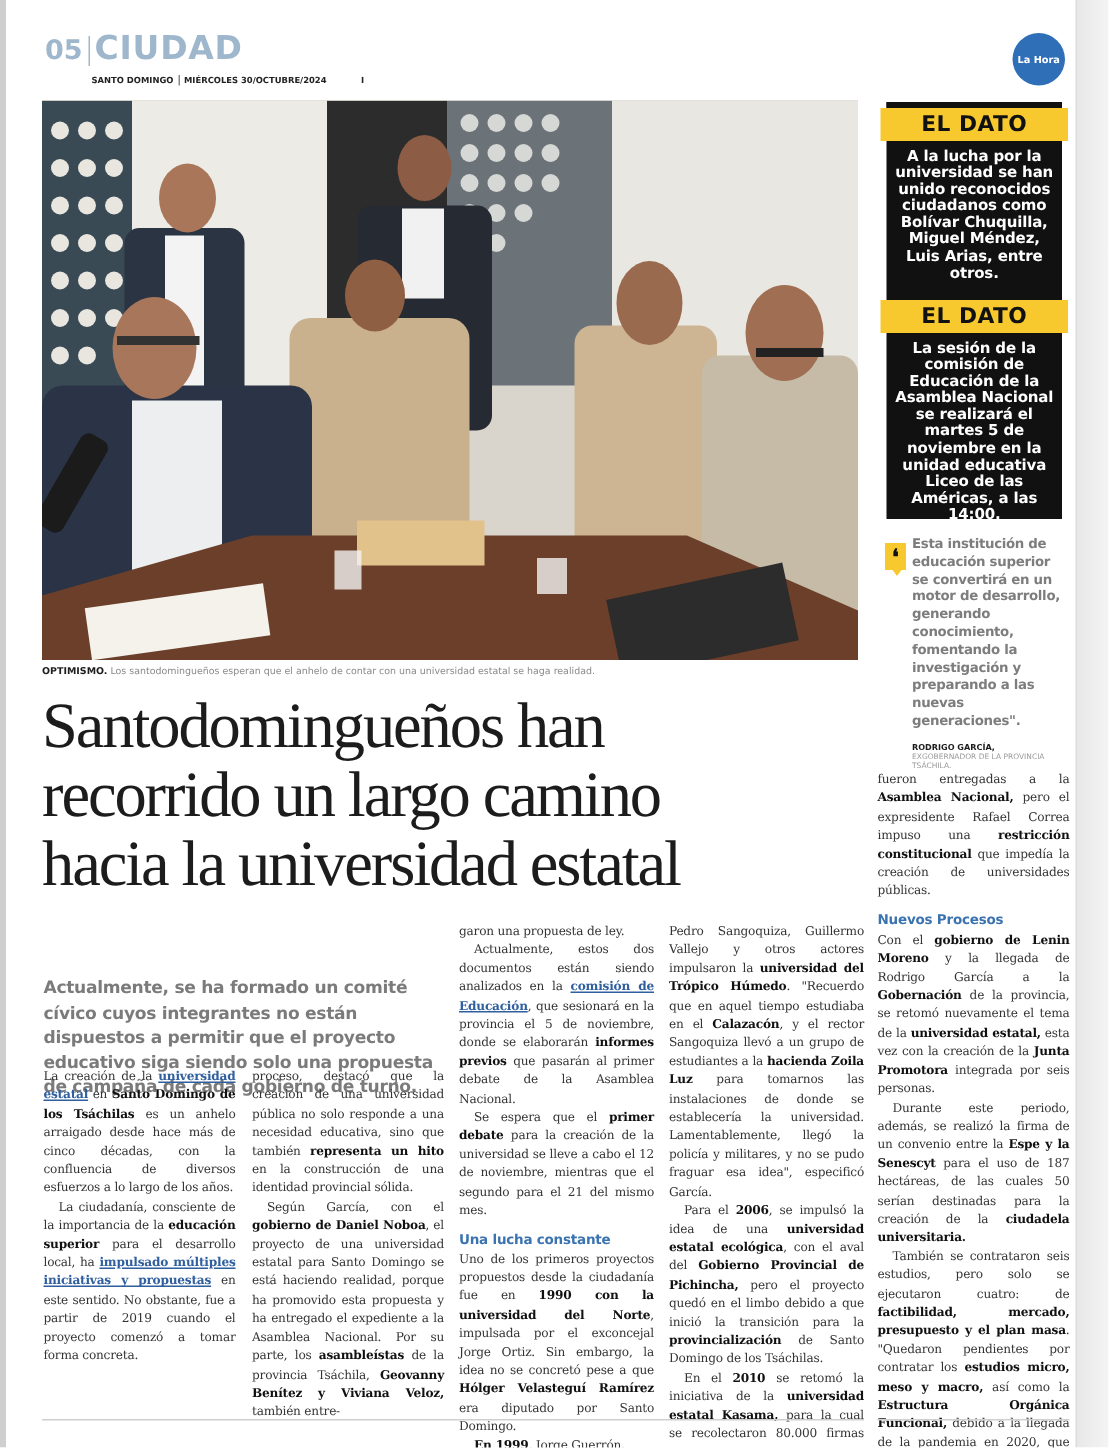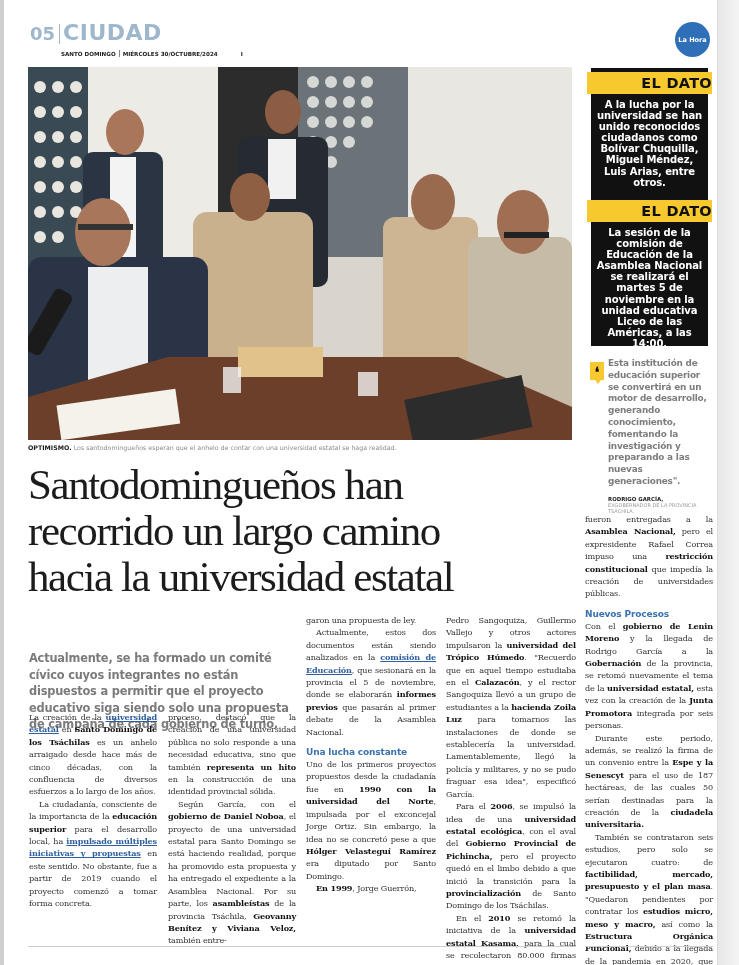--- a/index.html
+++ b/index.html
@@ -42,21 +42,21 @@
   .c2 { left: 168px; top: 711px; width: 128px; }
   .c3 { left: 306px; top: 614px; width: 130px; }
   .c4 { left: 446px; top: 614px; width: 130px; }
   .c5 { left: 585px; top: 513px; width: 128px; }
 
   .rule { position: absolute; height: 1px; background: #cfcfcf; }
 
   
   .dato { position: absolute; left: 591px; width: 117px; background: #111; color: #fff; }
   .dato .bar { height: 4px; background: #111; }
-  .dato .ttl { background: #f7c92e; color: #111; font-family: "DejaVu Sans", sans-serif; font-weight: bold; font-size: 14.5px; line-height: 22px; text-align: right; margin: 0 -4px; letter-spacing: 0.3px; }
+  .dato .ttl { background: #f7c92e; color: #111; font-family: "DejaVu Sans", sans-serif; font-weight: bold; font-size: 14.5px; line-height: 22px; text-align: center; margin: 0 -4px; letter-spacing: 0.3px; }
   .dato .txt { font-family: "DejaVu Sans", sans-serif; font-weight: bold; font-size: 10px; line-height: 11.1px; text-align: center; padding: 5px 4px 8px; letter-spacing: -0.1px; }
   .dato1 { top: 68px; height: 132px; }
   .dato2 { top: 200px; height: 146px; }
 
   
   .quote { position: absolute; left: 588px; top: 358px; width: 125px; }
   .quote .qicon { position: absolute; left: 2px; top: 4px; width: 14px; height: 18px; background: #f7c92e; font-family: "DejaVu Serif", serif; font-weight: bold; font-size: 14px; line-height: 20px; color: #111; text-align: center; }
   .quote .qicon::after { content: ""; position: absolute; left: 5px; bottom: -4px; border-left: 3px solid transparent; border-right: 3px solid transparent; border-top: 4px solid #f7c92e; }
   .quote .qtext { margin-left: 20px; font-family: "DejaVu Sans", sans-serif; font-weight: bold; font-size: 8.9px; line-height: 11.8px; color: #7d7d7d; letter-spacing: -0.2px; }
   .quote .qauthor { margin: 8px 0 0 20px; font-family: "DejaVu Sans", sans-serif; font-weight: bold; font-size: 5.4px; color: #1d1d1d; }
@@ -183,20 +183,21 @@
 </div>
 
 <div class="col c2">
   <p class="noind"><span>proceso, destacó que la creación de una universidad pública no solo responde a una necesidad educativa, sino que también </span><b>representa un hito</b><span> en la construcción de una identidad provincial sólida.</span></p>
   <p><span>Según García, con el </span><b>gobierno de Daniel Noboa</b><span>, el proyecto de una universidad estatal para Santo Domingo se está haciendo realidad, porque ha promovido esta propuesta y ha entregado el expediente a la Asamblea Nacional. Por su parte, los </span><b>asambleístas</b><span> de la provincia Tsáchila, </span><b>Geovanny Benítez y Viviana Veloz,</b><span> también entre-</span></p>
 </div>
 
 <div class="col c3">
   <p class="noind">garon una propuesta de ley.</p>
   <p><span>Actualmente, estos dos documentos están siendo analizados en la </span><a class="lnk-plain">comisión de Educación</a><span>, que sesionará en la provincia el 5 de noviembre, donde se elaborarán </span><b>informes previos</b><span> que pasarán al primer debate de la Asamblea Nacional.</span></p>
+  <p><span>Se espera que el </span><b>primer debate</b><span> para la creación de la universidad se lleve a cabo el 12 de noviembre, mientras que el segundo para el 21 del mismo mes.</span></p>
   <p class="subhead">Una lucha constante</p>
   <p class="noind"><span>Uno de los primeros proyectos propuestos desde la ciudadanía fue en </span><b>1990 con la universidad del Norte</b><span>, impulsada por el exconcejal Jorge Ortiz. Sin embargo, la idea no se concretó pese a que </span><b>Hólger Velasteguí Ramírez</b><span> era diputado por Santo Domingo.</span></p>
   <p><b>En 1999</b><span>, Jorge Guerrón,</span></p>
 </div>
 
 <div class="col c4">
   <p class="noind"><span>Pedro Sangoquiza, Guillermo Vallejo y otros actores impulsaron la </span><b>universidad del Trópico Húmedo</b><span>. "Recuerdo que en aquel tiempo estudiaba en el </span><b>Calazacón</b><span>, y el rector Sangoquiza llevó a un grupo de estudiantes a la </span><b>hacienda Zoila Luz</b><span> para tomarnos las instalaciones de donde se establecería la universidad. Lamentablemente, llegó la policía y militares, y no se pudo fraguar esa idea", especificó García.</span></p>
   <p><span>Para el </span><b>2006</b><span>, se impulsó la idea de una </span><b>universidad estatal ecológica</b><span>, con el aval del </span><b>Gobierno Provincial de Pichincha,</b><span> pero el proyecto quedó en el limbo debido a que inició la transición para la </span><b>provincialización</b><span> de Santo Domingo de los Tsáchilas.</span></p>
   <p><span>En el </span><b>2010</b><span> se retomó la iniciativa de la </span><b>universidad estatal Kasama,</b><span> para la cual se recolectaron 80.000 firmas que</span></p>
 </div>

